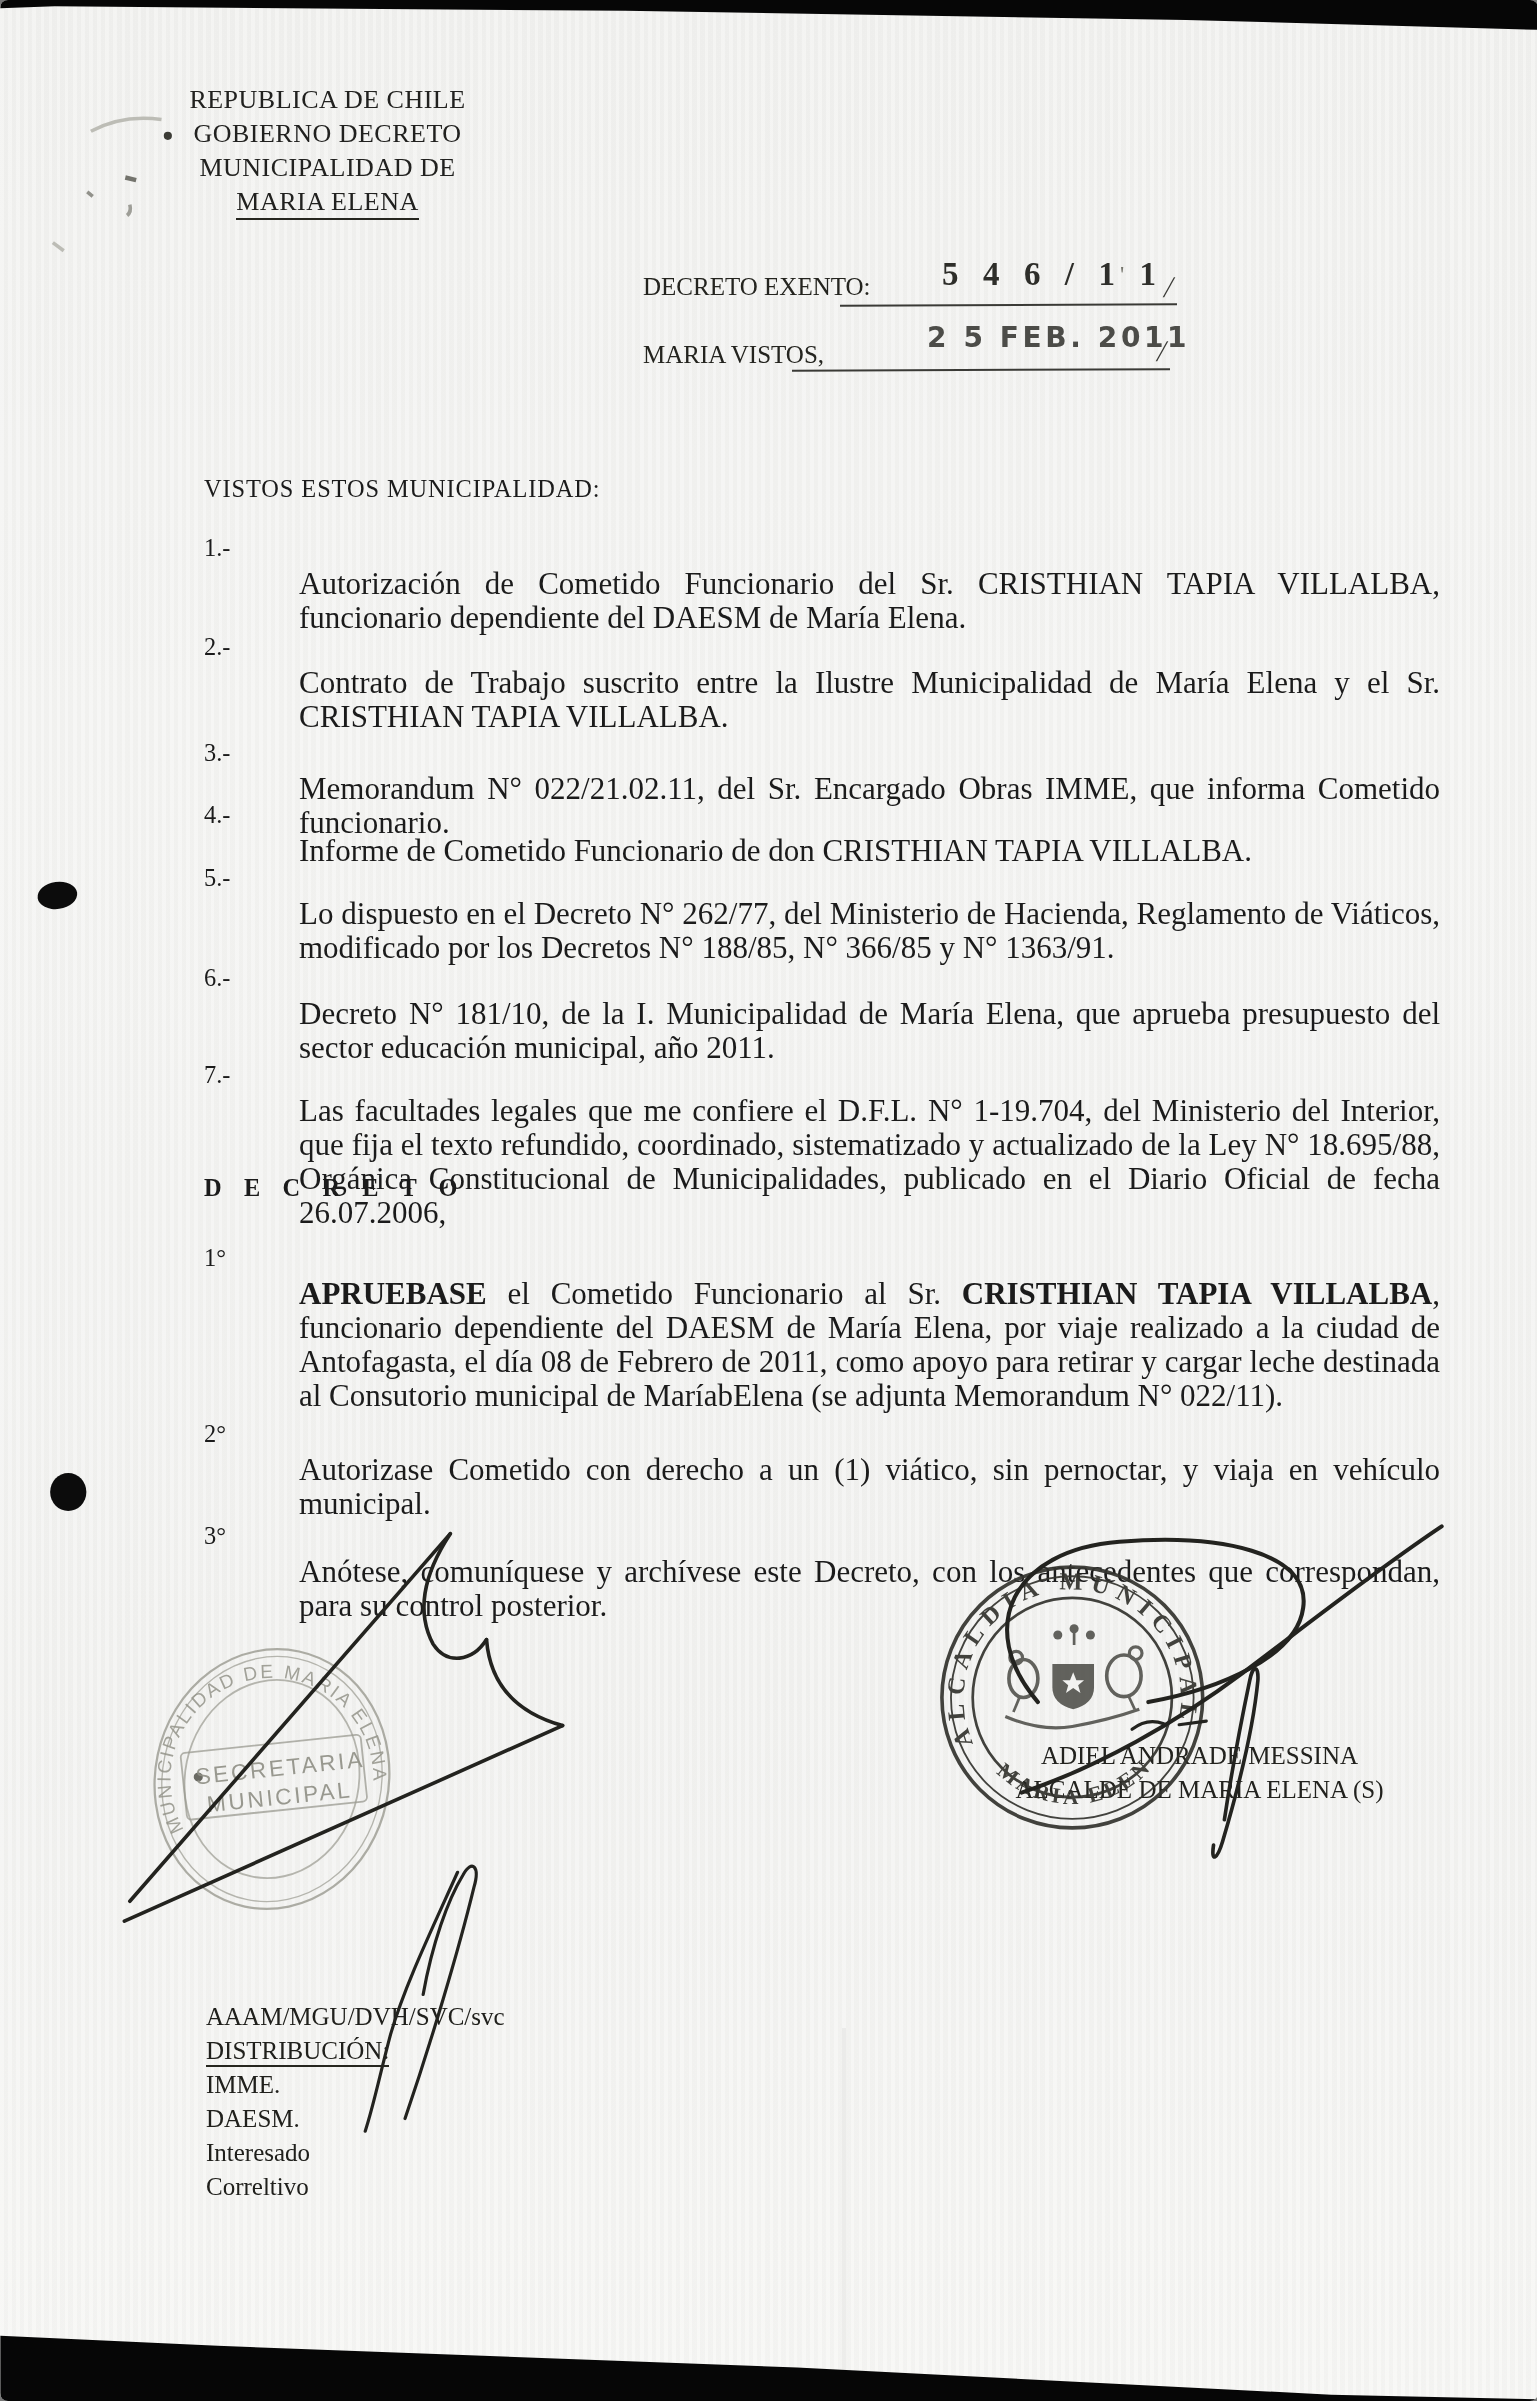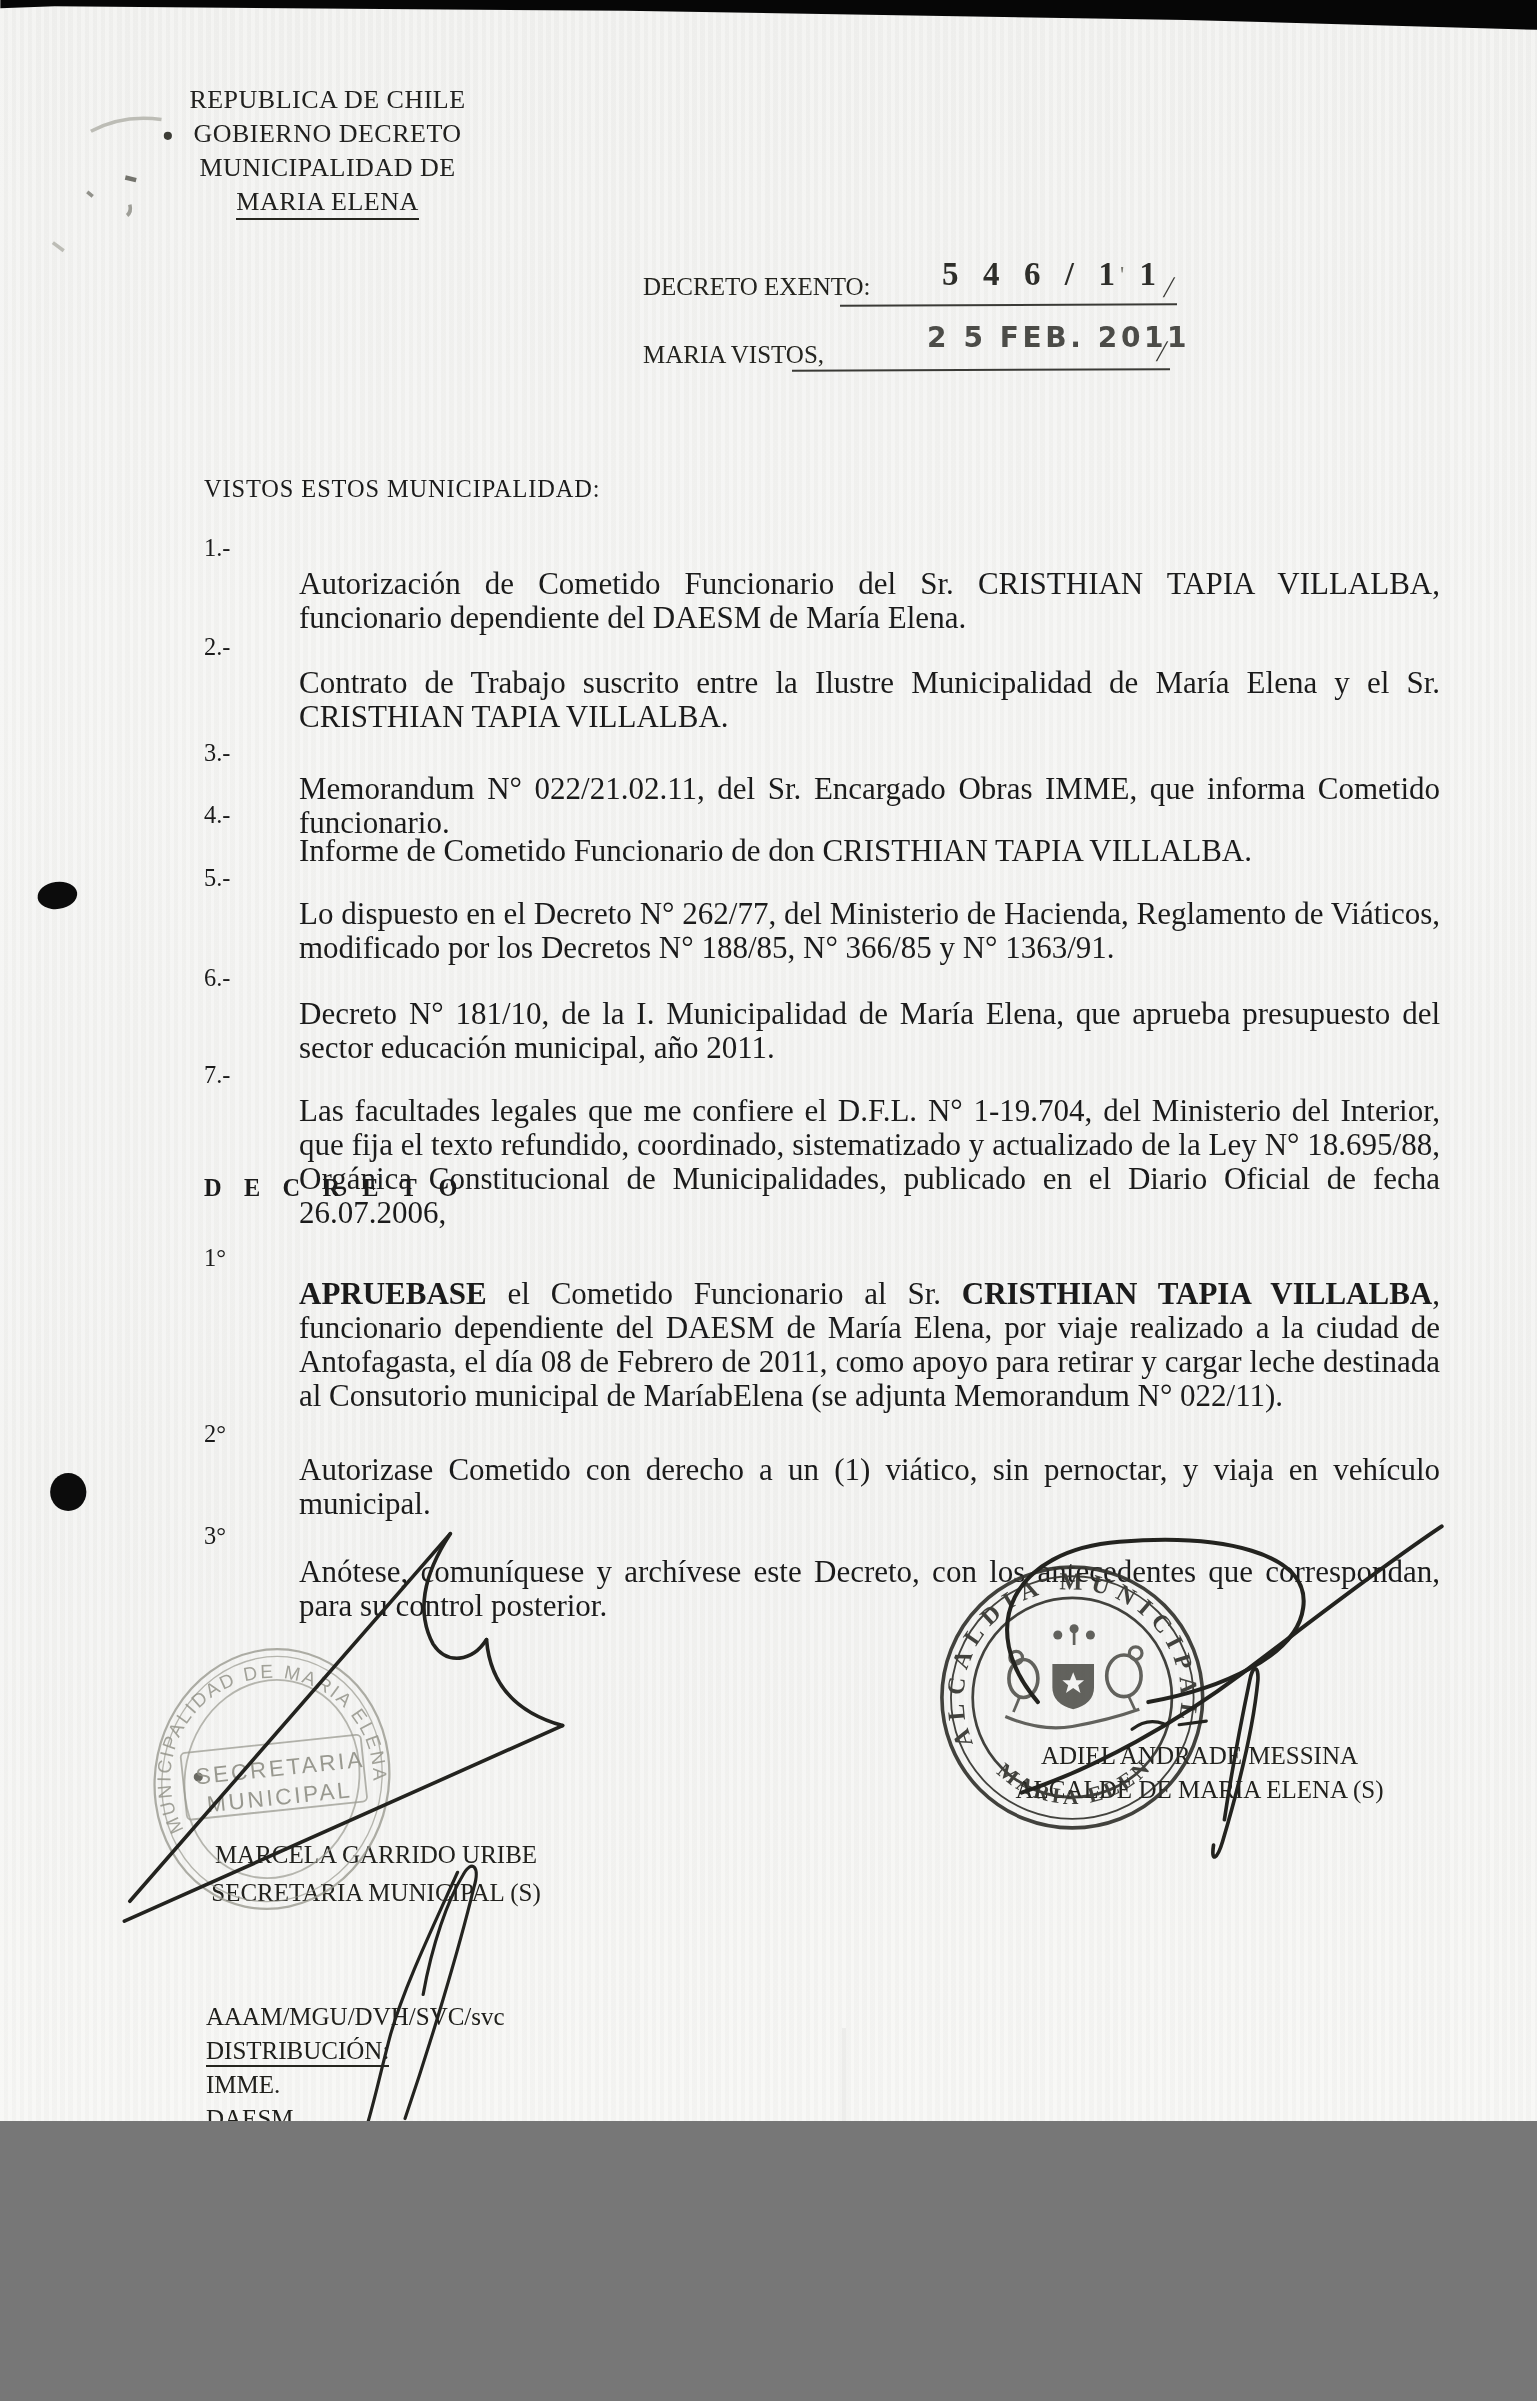--- a/index.html
+++ b/index.html
@@ -1,21 +1,21 @@
 <!DOCTYPE html>
 <html style="font-size:14.5px"><head>
 <meta charset="utf-8">
 <style>
   html,body{margin:0;padding:0;background:#777;}
   .page{
-    position:relative;width:1538px;height:2121px;overflow:hidden;
+    position:relative;width:1538px;height:2401px;overflow:hidden;
     background:
       repeating-linear-gradient(90deg, rgba(255,255,255,.20) 0 3.6px, rgba(0,0,0,.012) 3.6px 8.1px),
       linear-gradient(180deg,#f1f1ef 0%,#f4f4f2 30%,#f2f2f0 70%,#f6f6f4 100%);
-    font-family:"Liberation Serif", serif;color:#1b1b1b;
+    font-family:"Liberation Serif", serif;color:#1b1b1b;border-radius:8px;
   }
   .abs{position:absolute;}
   
   .letterhead{left:186px;top:83px;width:283px;text-align:center;
     font-size:26px;line-height:34px;letter-spacing:0.5px;color:#21211f;}
   .lh-underline span{border-bottom:2.7px solid #26261f;padding-bottom:1.8px;}
   
   .field-label{font-size:25px;color:#24241f;}
   .decree-label{left:643px;top:273px;}
   .date-label{left:643px;top:341px;}
@@ -112,24 +112,20 @@
       <div class="doc-item d1">
         <span class="num">2°</span>
         <div class="itext">Autorizase Cometido con derecho a un (1) viático, sin pernoctar, y viaja en vehículo municipal.</div>
       </div>
       <div class="doc-item d2">
         <span class="num">3°</span>
         <div class="itext">Anótese, comuníquese y archívese este Decreto, con los antecedentes que correspondan, para su control posterior.</div>
       </div>
     </div>
 
-  <div class="abs sig-left">
-    <div>MARCELA GARRIDO URIBE</div>
-    <div>SECRETARIA MUNICIPAL (S)</div>
-  </div>
   <div class="abs sig-right">
     <div>ADIEL ANDRADE MESSINA</div>
     <div>ALCALDE DE MARIA ELENA (S)</div>
   </div>
 
   <div class="abs footer">
     <div>AAAM/MGU/DVH/SVC/svc</div>
     <div class="underlined"><span>DISTRIBUCIÓN:</span></div>
     <div>IMME.</div>
     <div>DAESM.</div>

